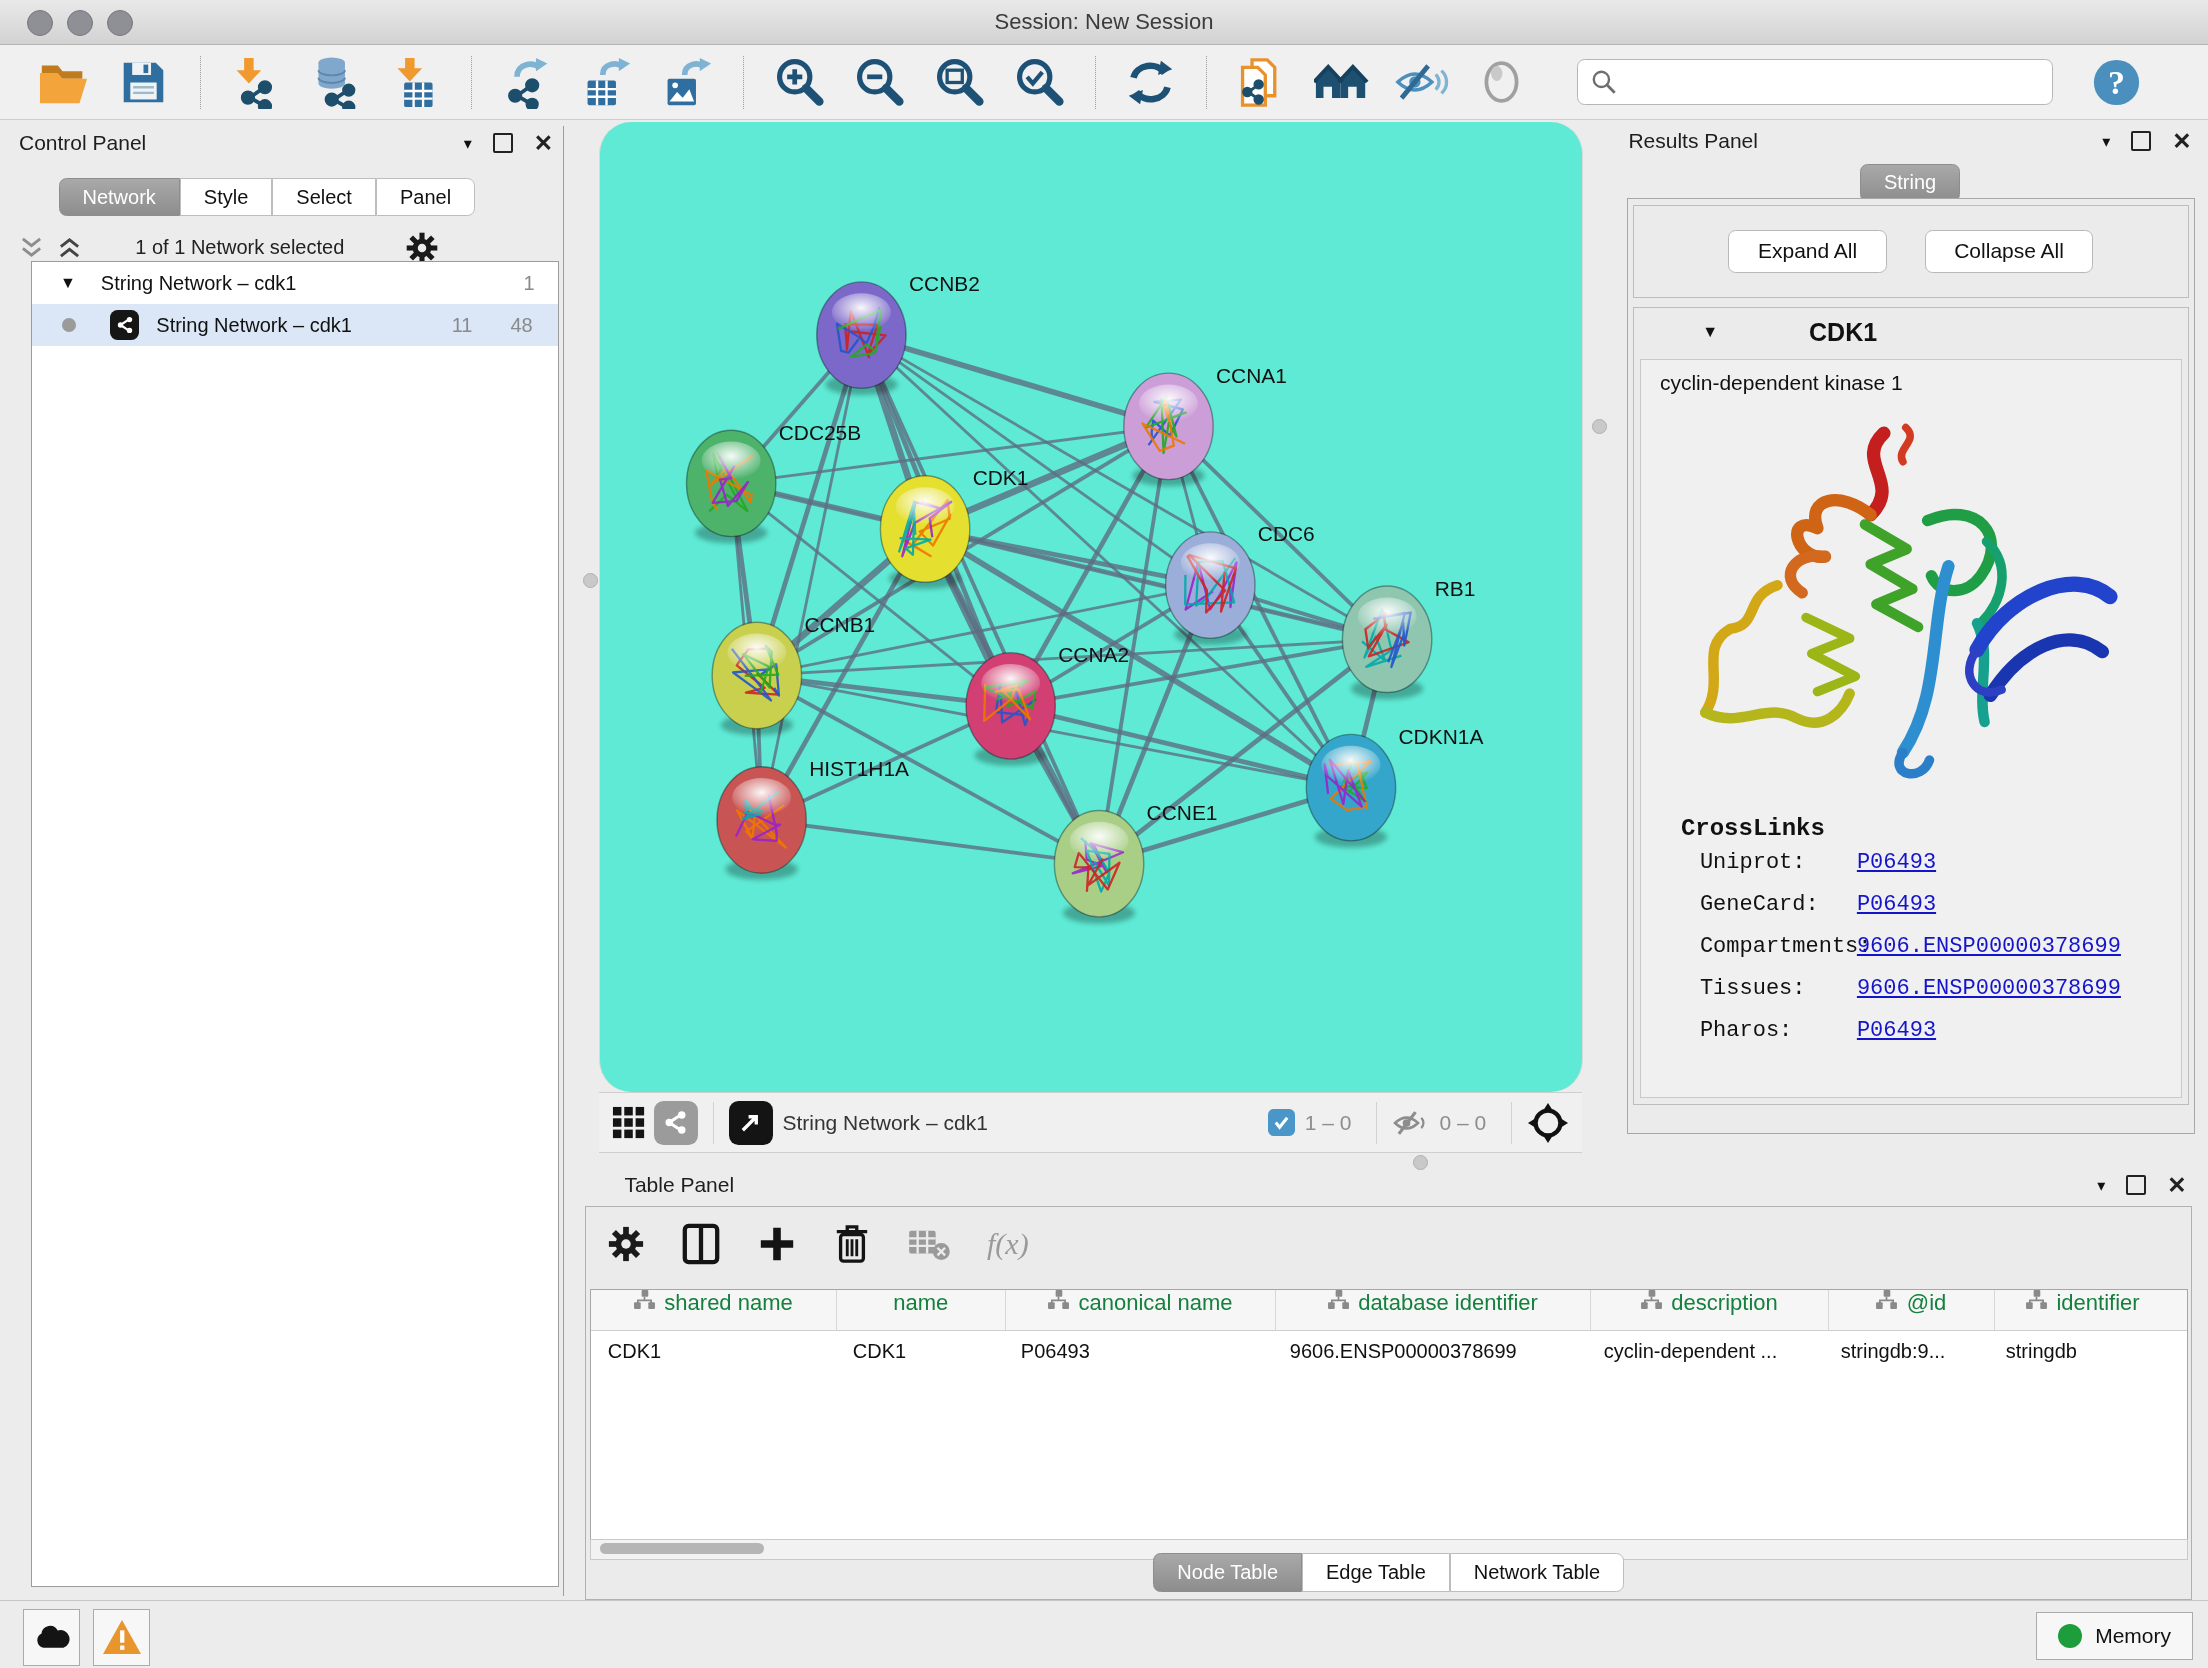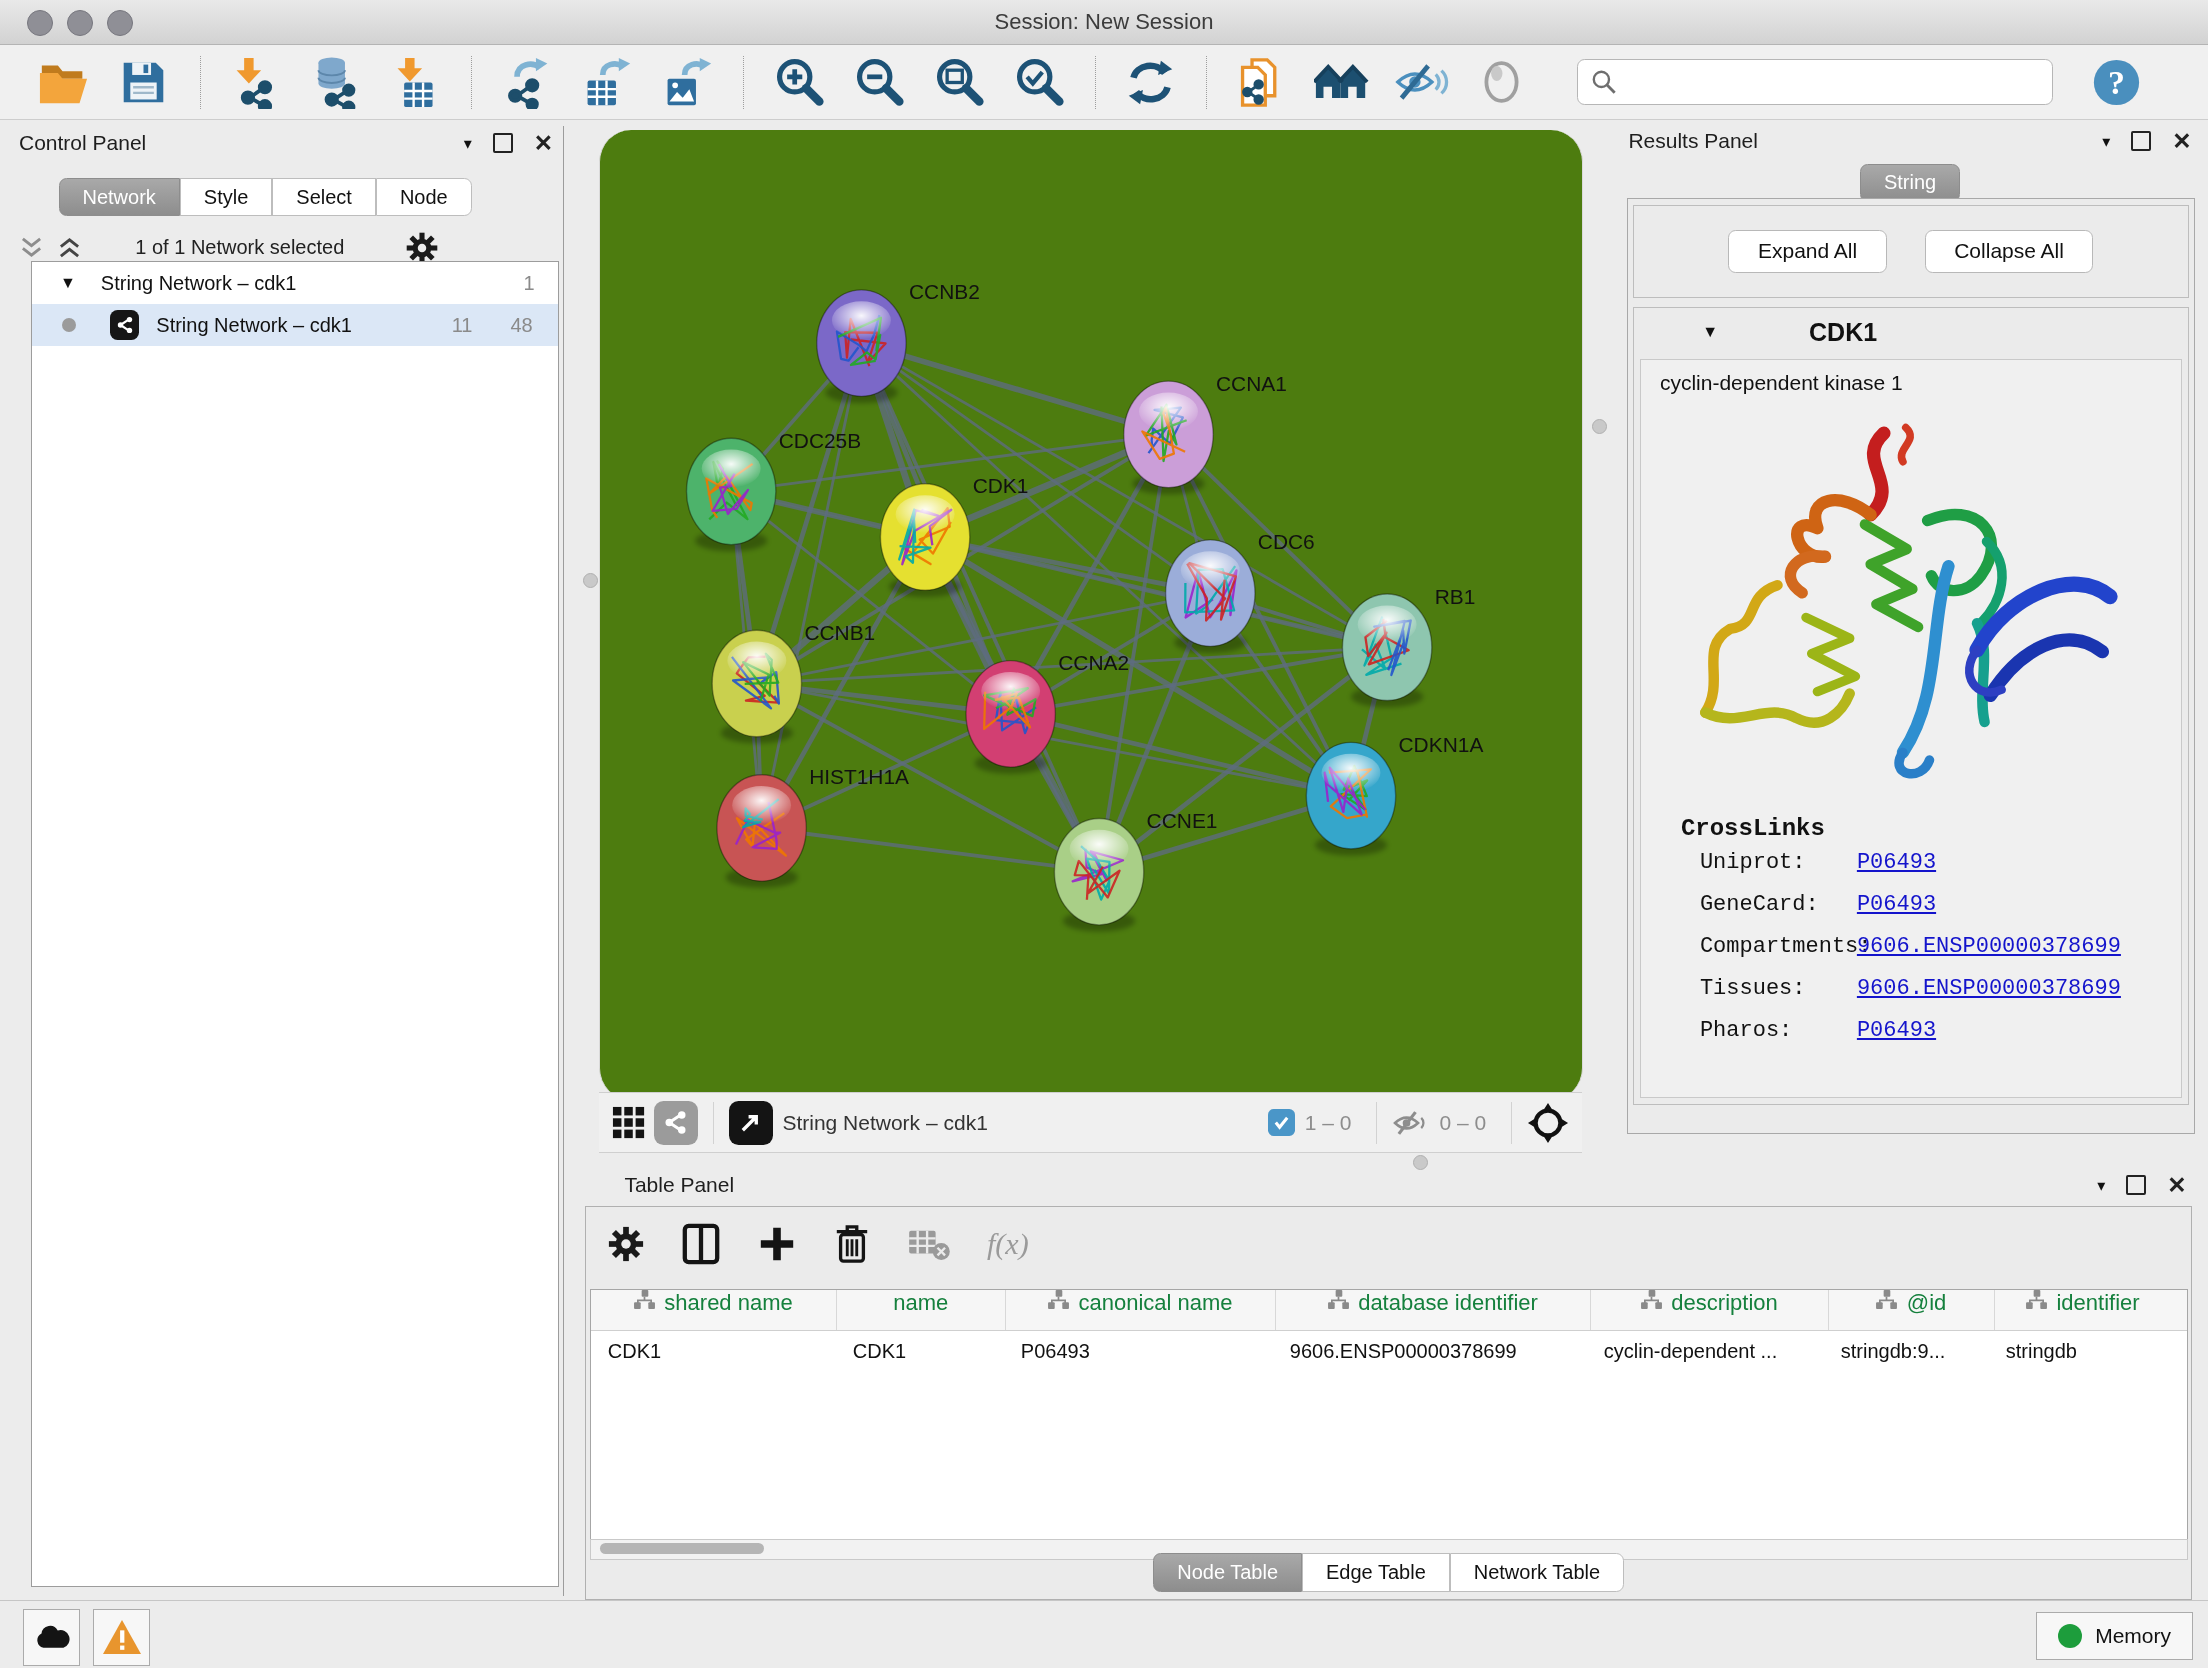--- a/index.html
+++ b/index.html
@@ -44,21 +44,21 @@
     border:1px solid #9c9c9c;}
   .trow{display:flex;align-items:center;height:42px;font-size:20px;color:#111;}
   .trow .cnt{color:#8a8a8a;}
   .trow.selected{background:#dbe7f6;}
   .tri{font-size:16px;color:#111;}
   .dotgray{width:14.3px;height:14.3px;border-radius:50%;background:#9b9b9b;}
   .sharebadge{width:29.5px;height:29.5px;border-radius:7.6px;background:#161616;display:flex;
     align-items:center;justify-content:center;}
 
   
-  .netcanvas{position:absolute;left:599px;top:130px;width:982px;height:970px;background:#4d7c0f;
+  .netcanvas{position:absolute;left:599px;top:122px;width:982px;height:970px;background:#5eead4;
     border-left:1px solid #dadada;border-right:1px solid #dadada;border-radius:32px;}
   .netstatus{position:absolute;left:599px;top:1092px;width:983px;height:61px;background:#f0f0f0;
     border-top:1px solid #cfcfcf;border-bottom:1px solid #cfcfcf;display:flex;align-items:center;
     padding:0 13.3px;box-sizing:border-box;}
   .nssep{height:42px;border-left:1px solid #d2d2d2;margin:0 15px;}
   .nstitle{font-size:21px;color:#333;margin-left:9.5px;}
   .nsnum{font-size:21px;color:#8d8d8d;margin:0 9.5px;}
   .ckbox{width:27.6px;height:27.6px;border-radius:5.7px;background:#4a96c8;display:flex;
     align-items:center;justify-content:center;}
   .blackbadge{width:44px;height:44px;border-radius:9.5px;background:#141414;display:flex;
@@ -306,21 +306,21 @@
       <span class="ptitle">Control Panel</span>
       <span class="sp"></span>
       <span class="pctl tri">▾</span>
       <span class="pctl box"></span>
       <span class="pctl x">✕</span>
     </div>
     <div class="tabs">
       <span class="tab active">Network</span>
       <span class="tab">Style</span>
       <span class="tab">Select</span>
-      <span class="tab">Node</span>
+      <span class="tab">Panel</span>
     </div>
     <div class="gearrow">
       <svg width="25" height="23" viewBox="0 0 26 24">
         <path d="M4 3 l9 7 9-7 M4 13 l9 7 9-7" stroke="#8d8d8d" stroke-width="3" fill="none"></path>
       </svg>
       <svg width="25" height="23" viewBox="0 0 26 24" style="margin-left:13.3px">
         <path d="M4 21 l9-7 9 7 M4 11 l9-7 9 7" stroke="#444" stroke-width="3" fill="none"></path>
       </svg>
       <span class="stat">1 of 1 Network selected</span>
       <svg width="34" height="34" viewBox="0 0 40 40" style="margin-left:61px">

